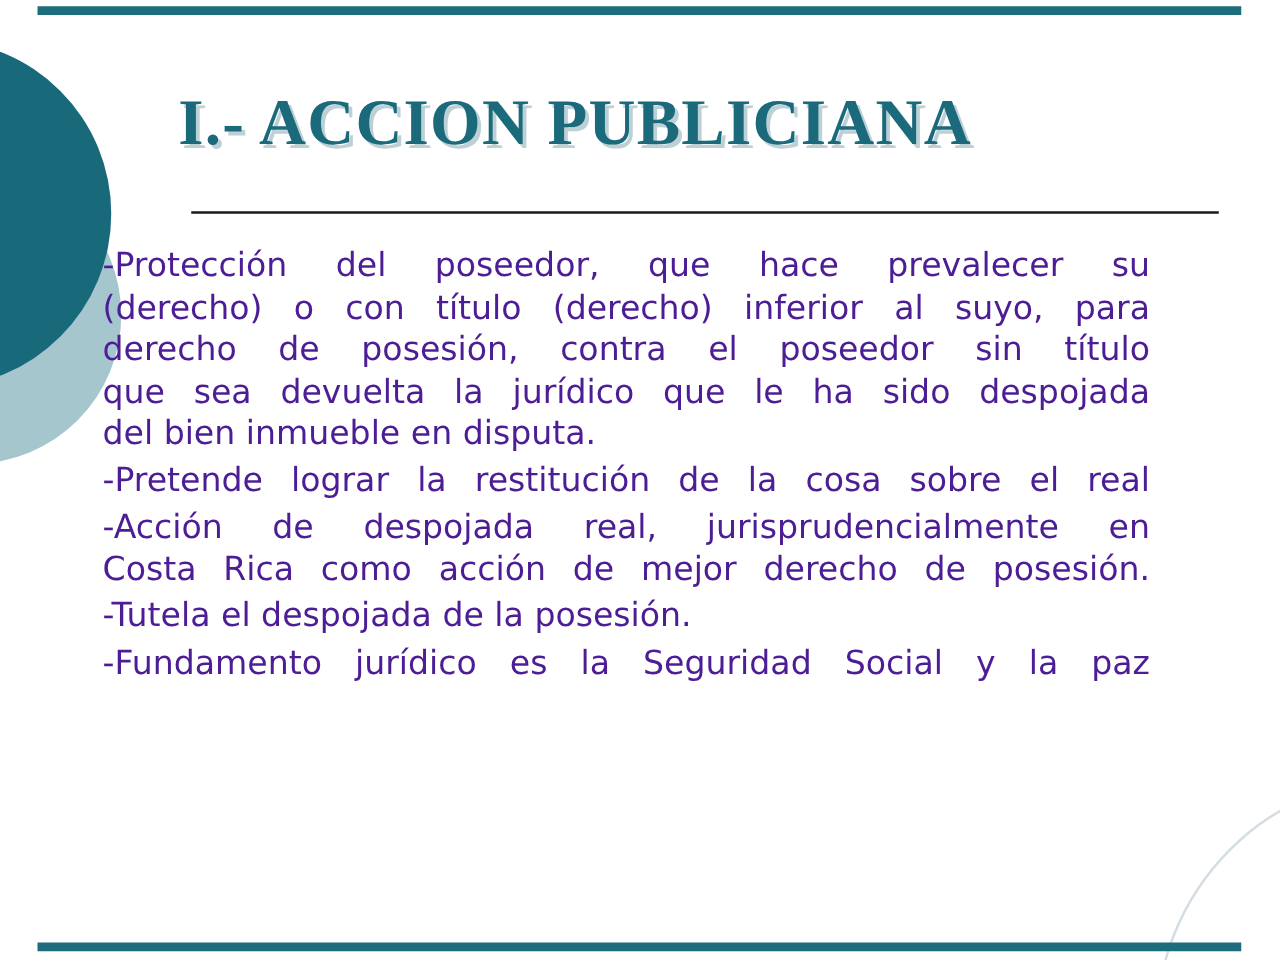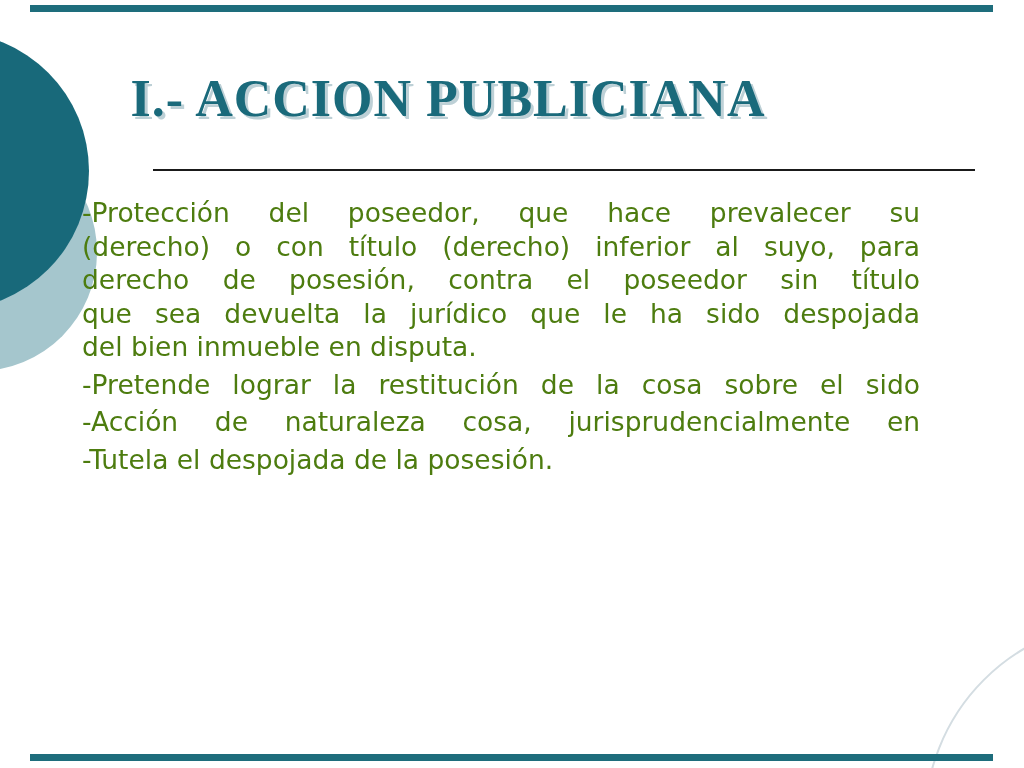--- a/index.html
+++ b/index.html
@@ -53,35 +53,36 @@
     margin: 0;
     text-align: center;
     font-family: "Liberation Serif", serif;
     font-weight: bold;
     font-size: 52px;
     line-height: 58px;
     letter-spacing: 1px;
     color: #1a6a7b;
     text-shadow: 3px 3px 0 #bdd0d6;
     z-index: 4;
+    padding-left: 12px;
   }
   .rule {
     position: absolute;
     left: 153px; top: 169px;
     width: 822px; height: 2px;
     background: #1a1a1a;
     z-index: 4;
   }
   .body-text {
     position: absolute;
     left: 82px; top: 196px;
     width: 838px;
     font-size: 26.5px;
     line-height: 33.5px;
-    color: #4d7c0f;
+    color: #4c1d95;
     z-index: 4;
   }
   .para { margin: 0 0 4px 0; }
   .ln {
     display: block;
     text-align: justify;
     text-align-last: justify;
   }
   .ln.end { text-align-last: left; }
 </style>
@@ -101,24 +102,26 @@
 
   <div class="body-text">
     <p class="para">
       <span class="ln">-Protección del poseedor, que hace prevalecer su</span>
       <span class="ln">(derecho) o con título (derecho) inferior al suyo, para</span>
       <span class="ln">derecho de posesión, contra el poseedor sin título</span>
       <span class="ln">que sea devuelta la jurídico que le ha sido despojada</span>
       <span class="ln end">del bien inmueble en disputa.</span>
     </p>
     <p class="para">
-      <span class="ln">-Pretende lograr la restitución de la cosa sobre el sido</span>
+      <span class="ln">-Pretende lograr la restitución de la cosa sobre el real</span>
     </p>
     <p class="para">
-      <span class="ln">-Acción de naturaleza cosa, jurisprudencialmente en</span>
+      <span class="ln">-Acción de despojada real, jurisprudencialmente en</span>
+      <span class="ln">Costa Rica como acción de mejor derecho de posesión.</span>
     </p>
     <p class="para">
       <span class="ln end">-Tutela el despojada de la posesión.</span>
     </p>
     <p class="para">
+      <span class="ln">-Fundamento jurídico es la Seguridad Social y la paz</span>
     </p>
   </div>
 </div>
 
 </body></html>

